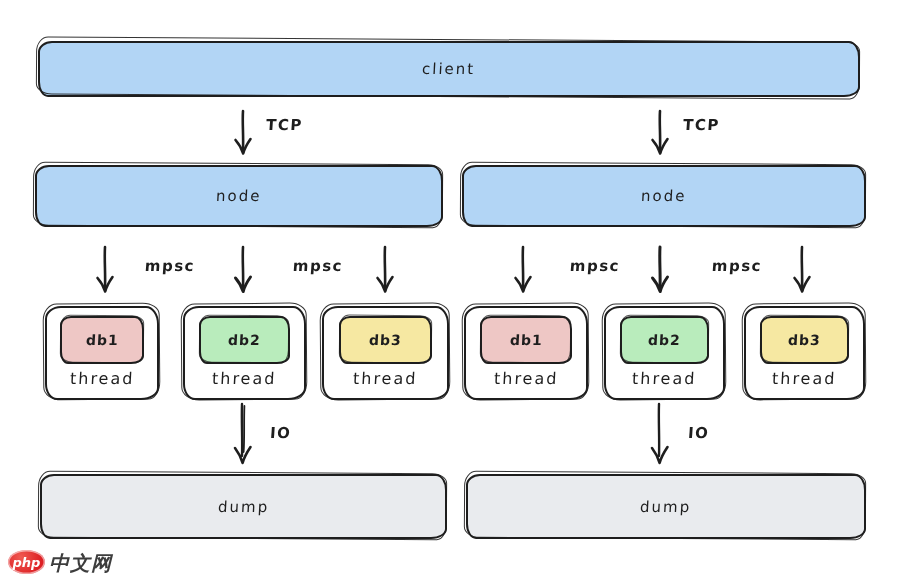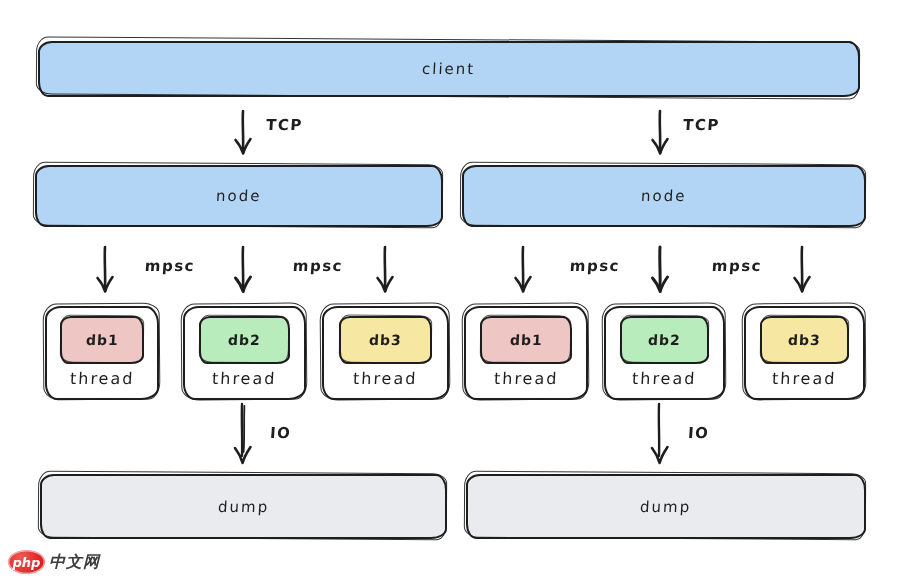--- a/index.html
+++ b/index.html
@@ -61,30 +61,30 @@
   .thread-label{margin-top:5px;font-size:16px;letter-spacing:2px;font-weight:500;transform:skewX(-3deg);}
 
   .arrow{position:absolute;pointer-events:none;}
   .flow-label{
     position:absolute;font-size:15px;font-weight:600;letter-spacing:1.5px;
     transform:skewX(-4deg);white-space:nowrap;
   }
   .flow-label.centered{transform:translateX(-50%) skewX(-4deg);}
 
   
-  .watermark{position:absolute;left:8px;top:550px;display:flex;align-items:center;gap:4px;}
+  .watermark{position:absolute;left:8px;top:550px;display:flex;align-items:flex-start;gap:4px;}
   .php-badge{
     width:37px;height:24px;border-radius:50%;
     background:radial-gradient(circle at 35% 30%, #f05a52, #dd1f23 70%);
     color:#fff;font-size:13px;font-weight:bold;font-style:italic;
     display:flex;align-items:center;justify-content:center;
     box-shadow:inset 0 0 0 1.5px rgba(255,255,255,.55);
     letter-spacing:0;
   }
-  .site-text{font-size:16px;font-weight:800;color:#3d3d3d;font-style:italic;letter-spacing:1px;}
+  .site-text{font-size:20px;font-weight:800;color:#3d3d3d;font-style:italic;letter-spacing:1px;}
 </style>
 </head>
 <body>
 
 <div id="canvas">
 
   <div class="sketch" style="left: 38px; top: 41px; width: 822px; height: 56px; background-color: rgb(178, 213, 245);">
     <span class="box-label">client</span>
   </div>
 

